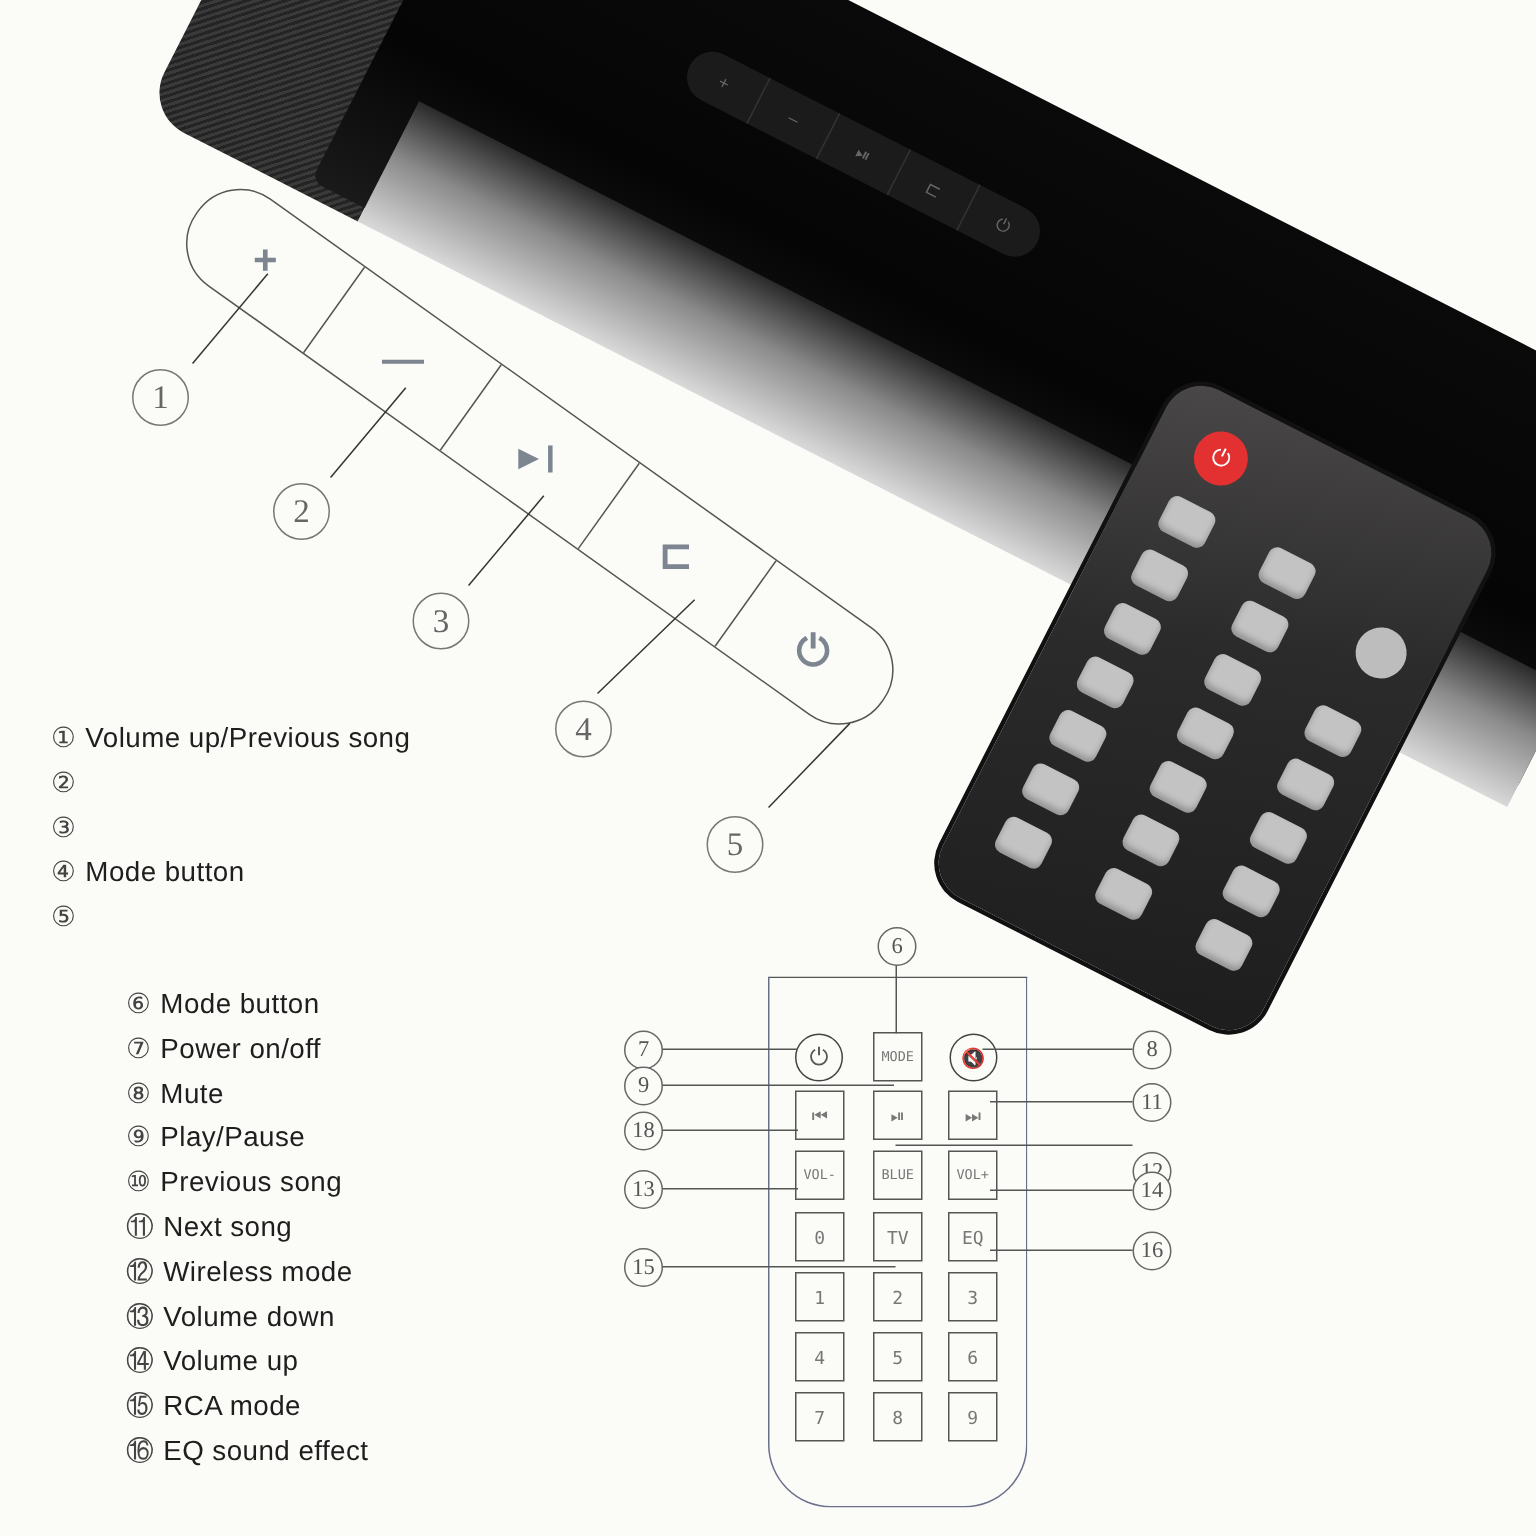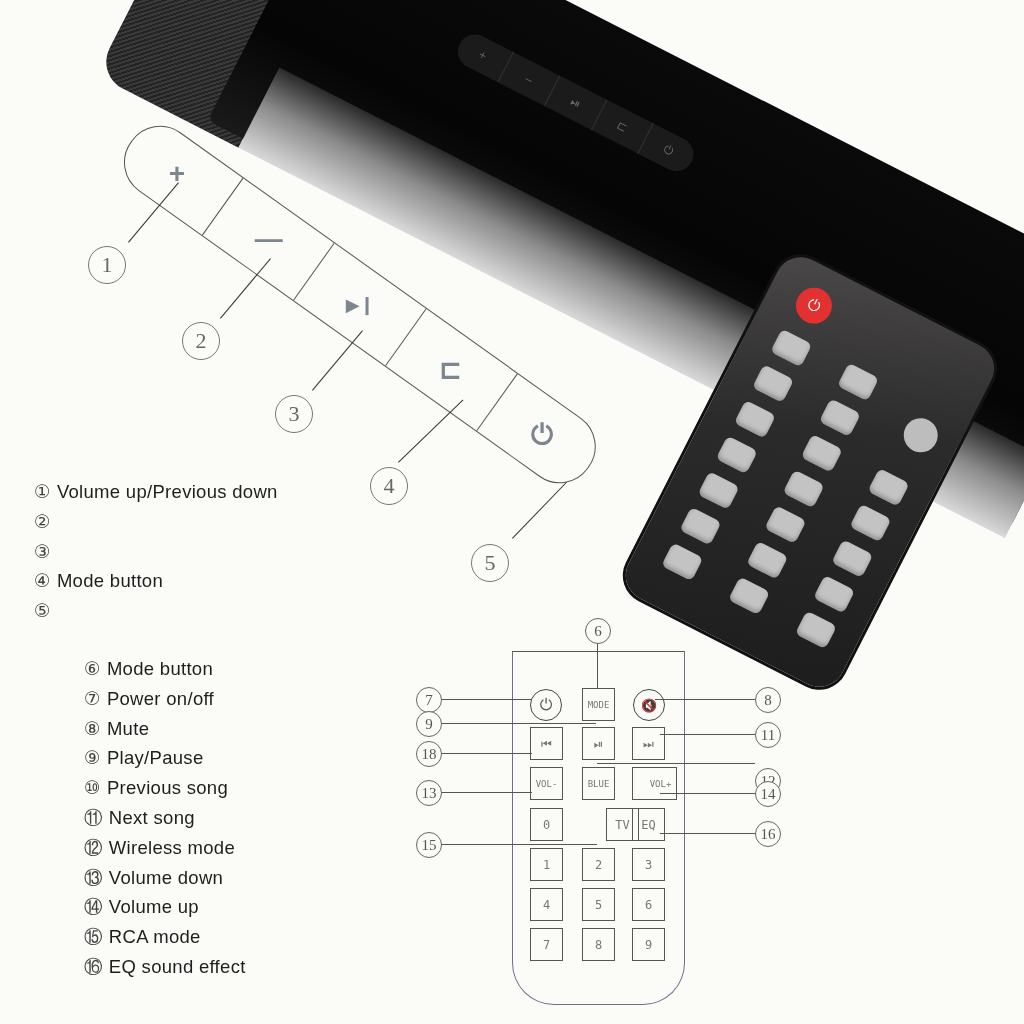--- a/index.html
+++ b/index.html
@@ -77,21 +77,21 @@
 <div class="leader" style="left:312px;top:390px;width:78px;transform:rotate(-50deg);"></div>
 <div class="callout" style="left:275px;top:395px;">3</div>
 <div class="leader" style="left:398px;top:462px;width:90px;transform:rotate(-44deg);"></div>
 <div class="callout" style="left:370px;top:467px;">4</div>
 <div class="leader" style="left:512px;top:538px;width:78px;transform:rotate(-46deg);"></div>
 <div class="callout" style="left:471px;top:544px;">5</div>
 
 <div class="legend" style="left:34px;top:477px;">
   <div class="row">
       <span class="num">①</span>
-      <span>Volume up/Previous down</span>
+      <span>Volume up/Previous song</span>
     </div>
   <div class="row">
       <span class="num">②</span>
     </div>
   <div class="row">
       <span class="num">③</span>
     </div>
   <div class="row">
       <span class="num">④</span>
       <span>Mode button</span>
@@ -177,24 +177,24 @@
 <div class="dround" style="left:530px;top:689px;">⏻</div>
 <div class="dkey" style="left:582px;top:688px;font-size:9px;">MODE</div>
 <div class="dround" style="left:633px;top:689px;font-size:13px;">🔇</div>
 
 <div class="dkey" style="left:530px;top:727px;">⏮</div>
 <div class="dkey" style="left:582px;top:727px;">⏯</div>
 <div class="dkey" style="left:632px;top:727px;">⏭</div>
 
 <div class="dkey" style="left:530px;top:767px;font-size:9px;">VOL-</div>
 <div class="dkey" style="left:582px;top:767px;font-size:9px;">BLUE</div>
-<div class="dkey" style="left:632px;top:767px;font-size:9px;padding-left:12px;">VOL+</div>
+<div class="dkey" style="left:632px;top:767px;font-size:9px;">VOL+</div>
 
 <div class="dkey" style="left:530px;top:808px;">0</div>
-<div class="dkey" style="left:606px;top:808px;">TV</div>
+<div class="dkey" style="left:582px;top:808px;">TV</div>
 <div class="dkey" style="left:632px;top:808px;">EQ</div>
 
 <div class="dkey" style="left:530px;top:848px;">1</div>
 <div class="dkey" style="left:582px;top:848px;">2</div>
 <div class="dkey" style="left:632px;top:848px;">3</div>
 <div class="dkey" style="left:530px;top:888px;">4</div>
 <div class="dkey" style="left:582px;top:888px;">5</div>
 <div class="dkey" style="left:632px;top:888px;">6</div>
 <div class="dkey" style="left:530px;top:928px;">7</div>
 <div class="dkey" style="left:582px;top:928px;">8</div>

